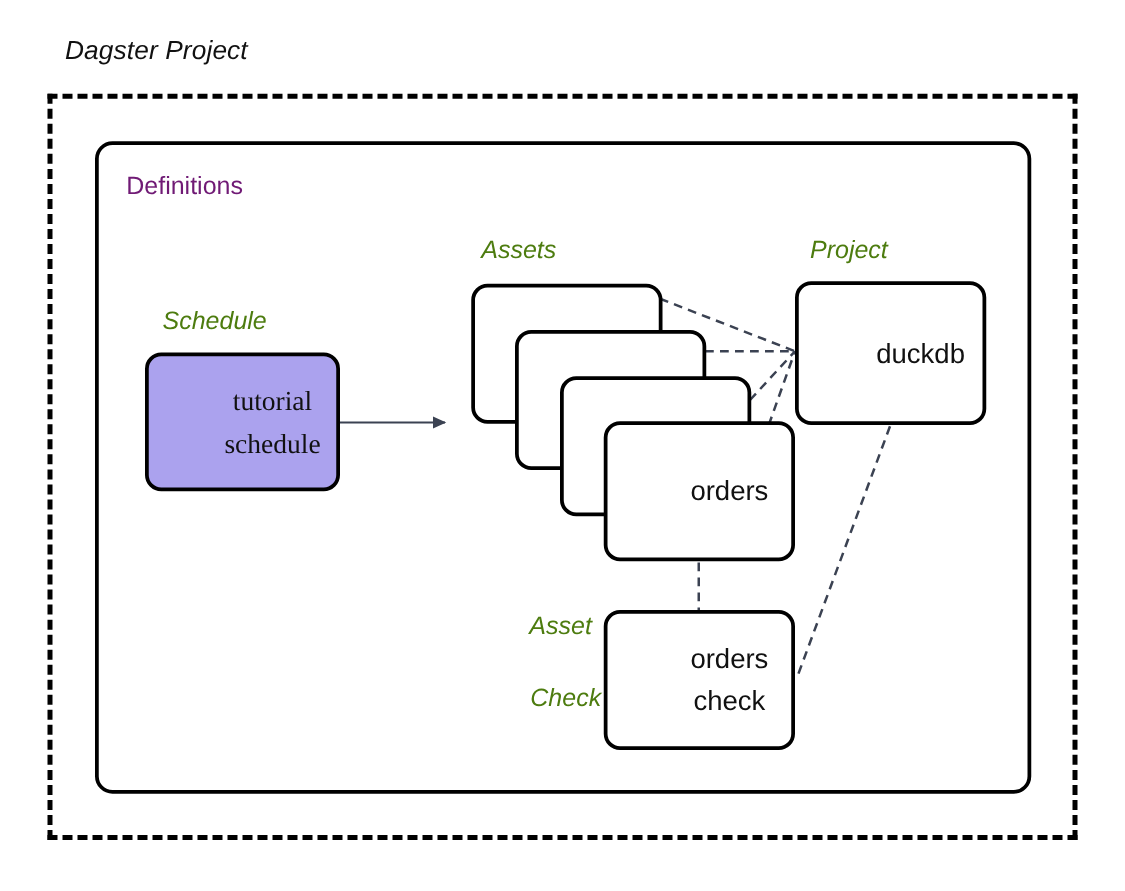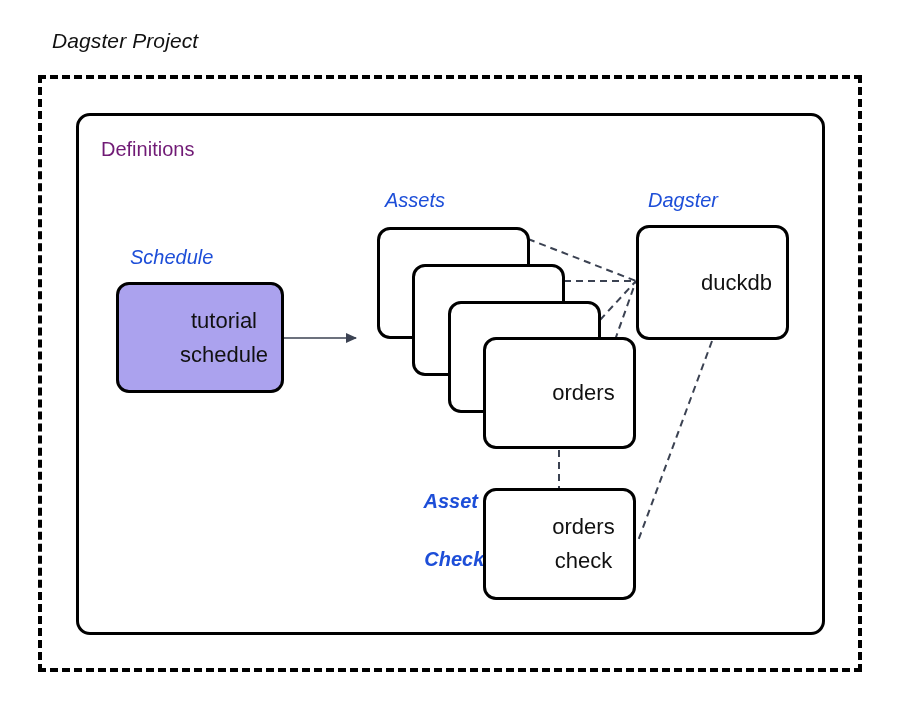--- a/index.html
+++ b/index.html
@@ -77,29 +77,29 @@
     white-space: nowrap;
     z-index: 4;
   }
 
   
   .group-label {
     position: absolute;
     font-size: 20px;
     font-style: italic;
     font-weight: 500;
-    color: #1d4ed8;
+    color: #4d7c0f;
     white-space: pre;
     line-height: 29px;
     z-index: 6;
   }
   .lbl-schedule { left: 130px; top: 243px; }
   .lbl-assets   { left: 385px; top: 186px; }
   .lbl-resource { left: 648px; top: 186px; }
-  .lbl-assetcheck { left: 402px; top: 458px; text-align: left; font-weight: bold; }
+  .lbl-assetcheck { left: 402px; top: 458px; text-align: left; }
 
   
   .node {
     position: absolute;
     box-sizing: border-box;
     border: 3.5px solid #000000;
     border-radius: 13px;
     background: #ffffff;
     display: flex;
     flex-direction: column;
@@ -109,24 +109,25 @@
     color: #111111;
     line-height: 34px;
     text-align: center;
     padding-left: 48px;
   }
   .node .line { display: block; white-space: nowrap; }
 
   .node-schedule {
     left: 116px;
     top: 282px;
-    width: 168px;
+    width: 156px;
     height: 111px;
     background: #aba2ee;
     z-index: 7;
+    font-family: Liberation Serif, serif;
   }
 
   
   .asset-card { width: 153px; height: 112px; }
   .asset-card-1 { left: 377px; top: 227px; z-index: 6; }
   .asset-card-2 { left: 412px; top: 264px; z-index: 7; }
   .asset-card-3 { left: 448px; top: 301px; z-index: 8; }
   .asset-card-4 { left: 483px; top: 337px; z-index: 9; }
 
   .node-duckdb {
@@ -152,21 +153,21 @@
 
   <div class="project-title">Dagster Project</div>
 
   <div class="project-frame"></div>
 
   <div class="definitions-box"></div>
   <div class="definitions-title">Definitions</div>
 
   <div class="group-label lbl-schedule">Schedule</div>
   <div class="group-label lbl-assets">Assets</div>
-  <div class="group-label lbl-resource">Dagster</div>
+  <div class="group-label lbl-resource">Project</div>
   <div class="group-label lbl-assetcheck">
     <span>Asset</span><br>
     <span>Check</span>
   </div>
 
   <svg id="connectors" viewBox="0 0 900 713" width="900" height="713">
     <defs>
       <marker id="arrowFilled" markerWidth="12" markerHeight="12" refX="10" refY="5" orient="auto" markerUnits="userSpaceOnUse">
         <path d="M0,0 L11,5 L0,10 z" fill="#3b4252"></path>
       </marker>

